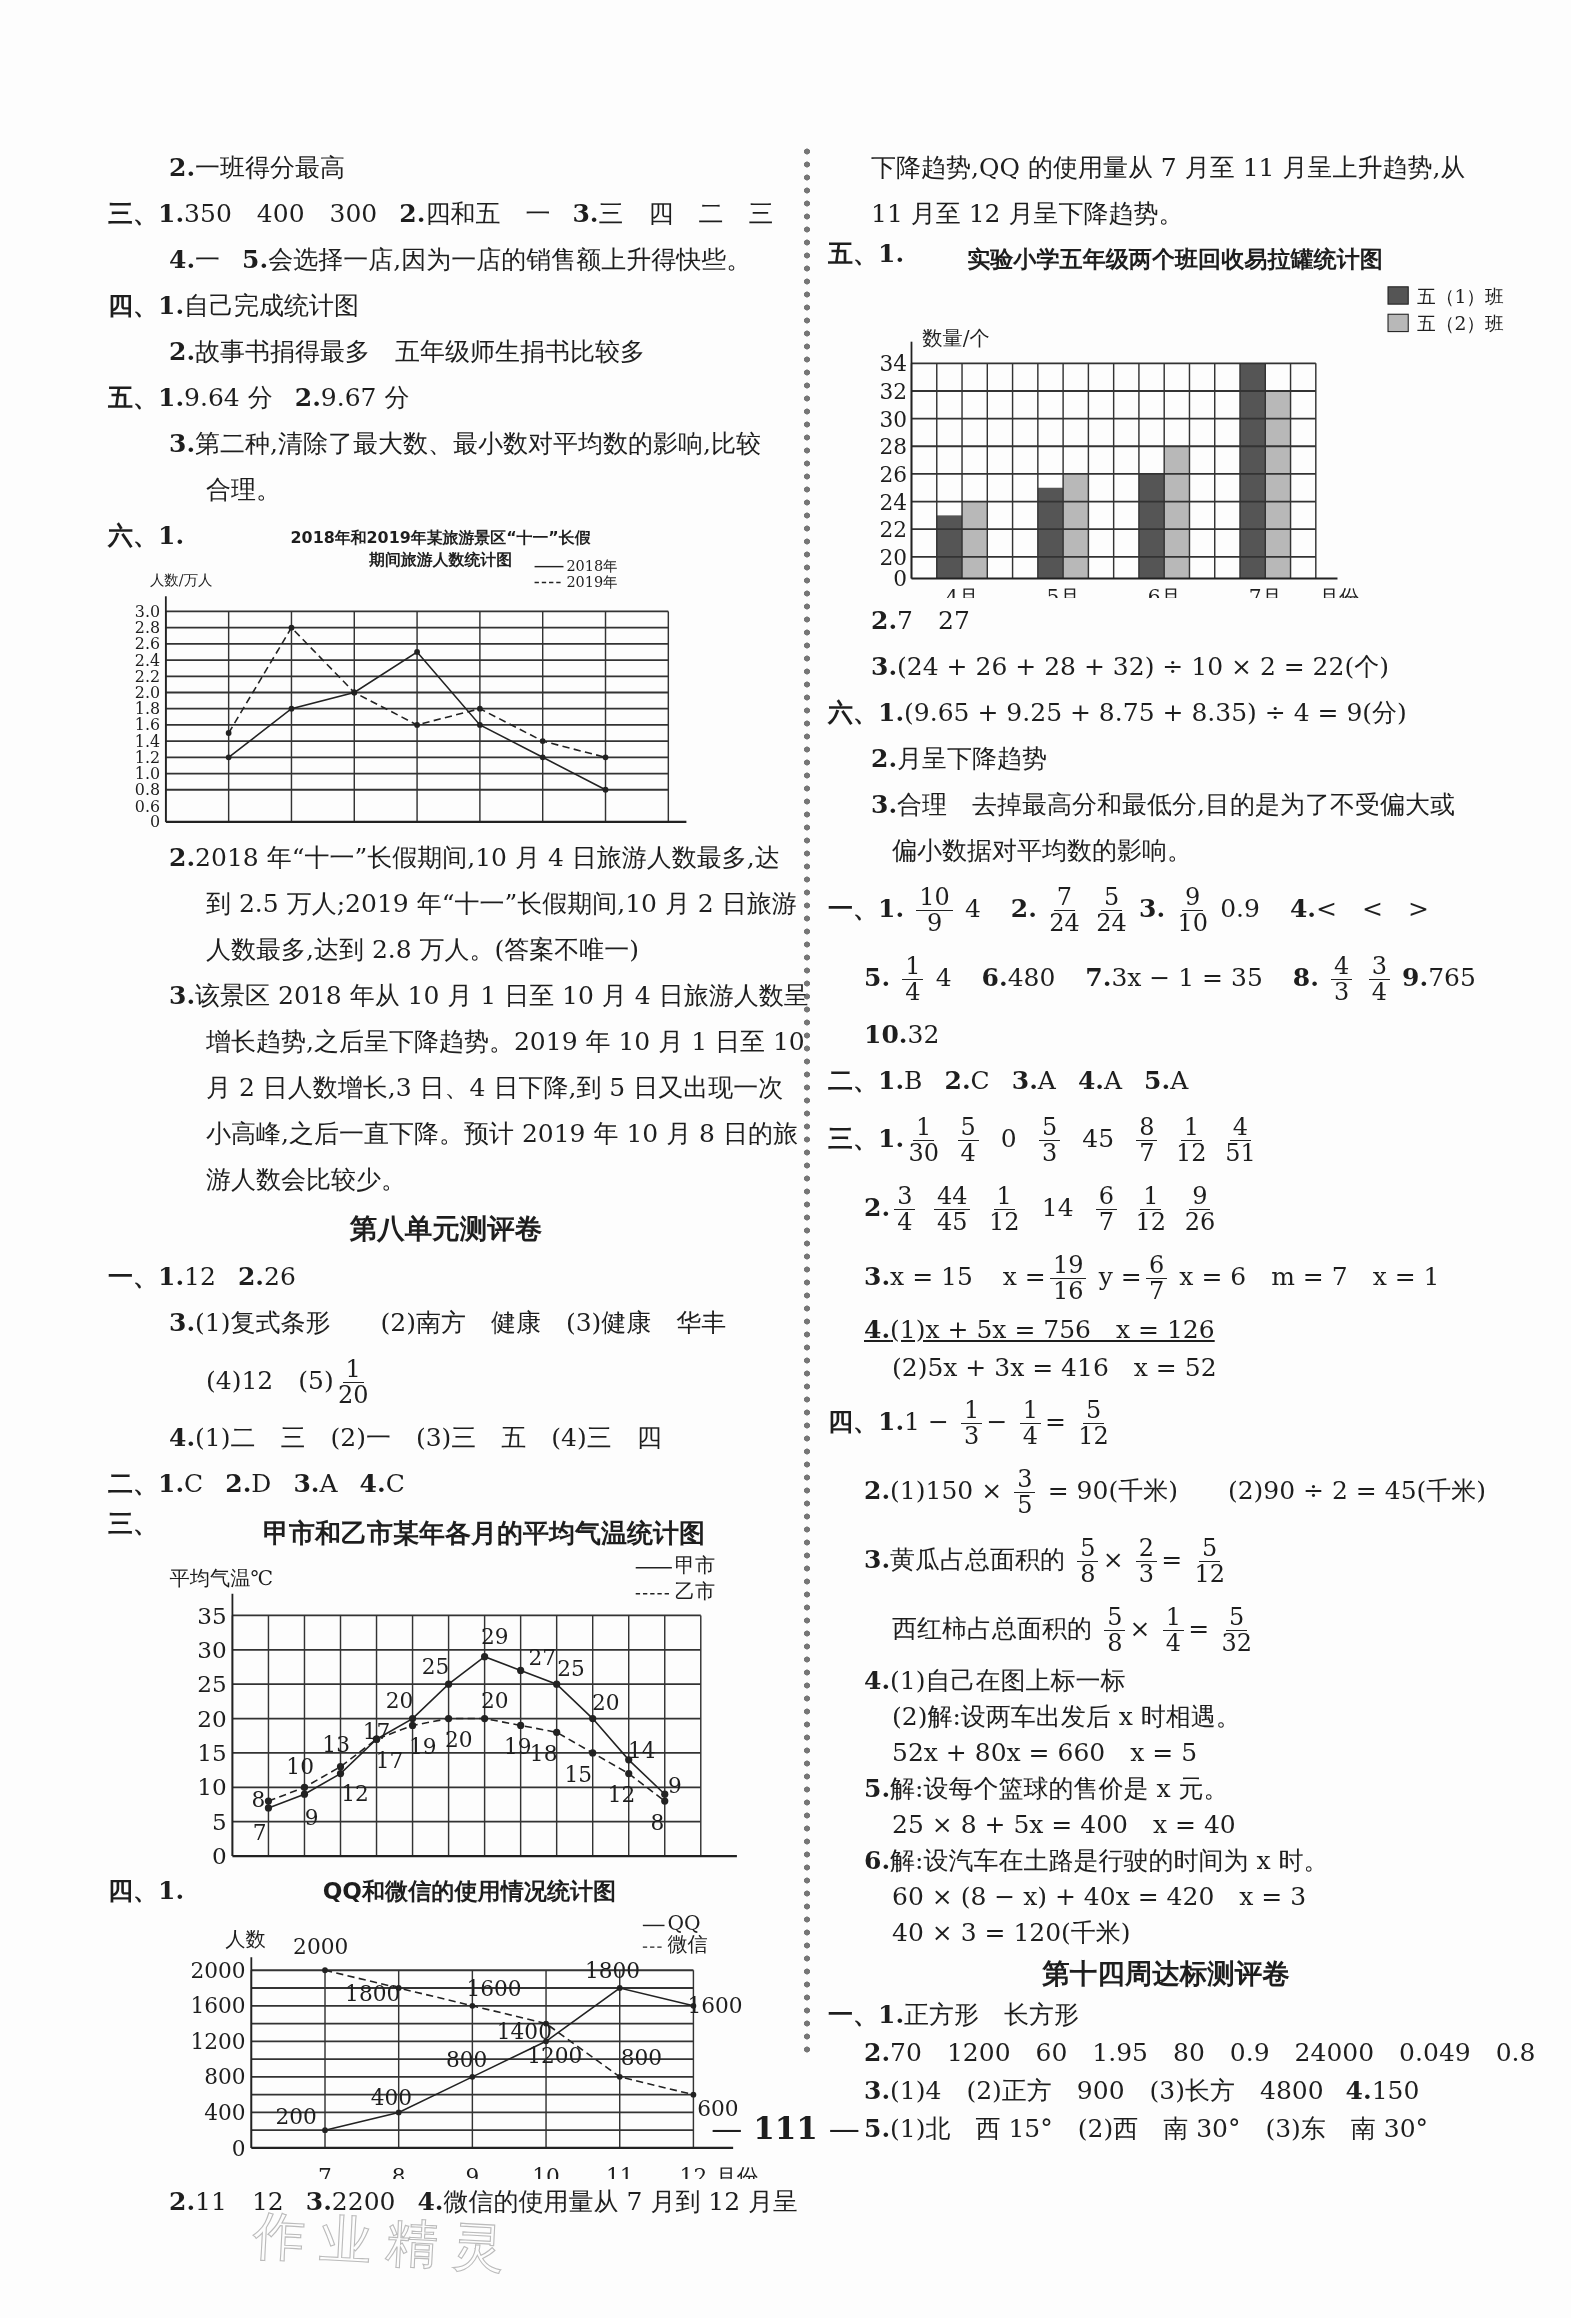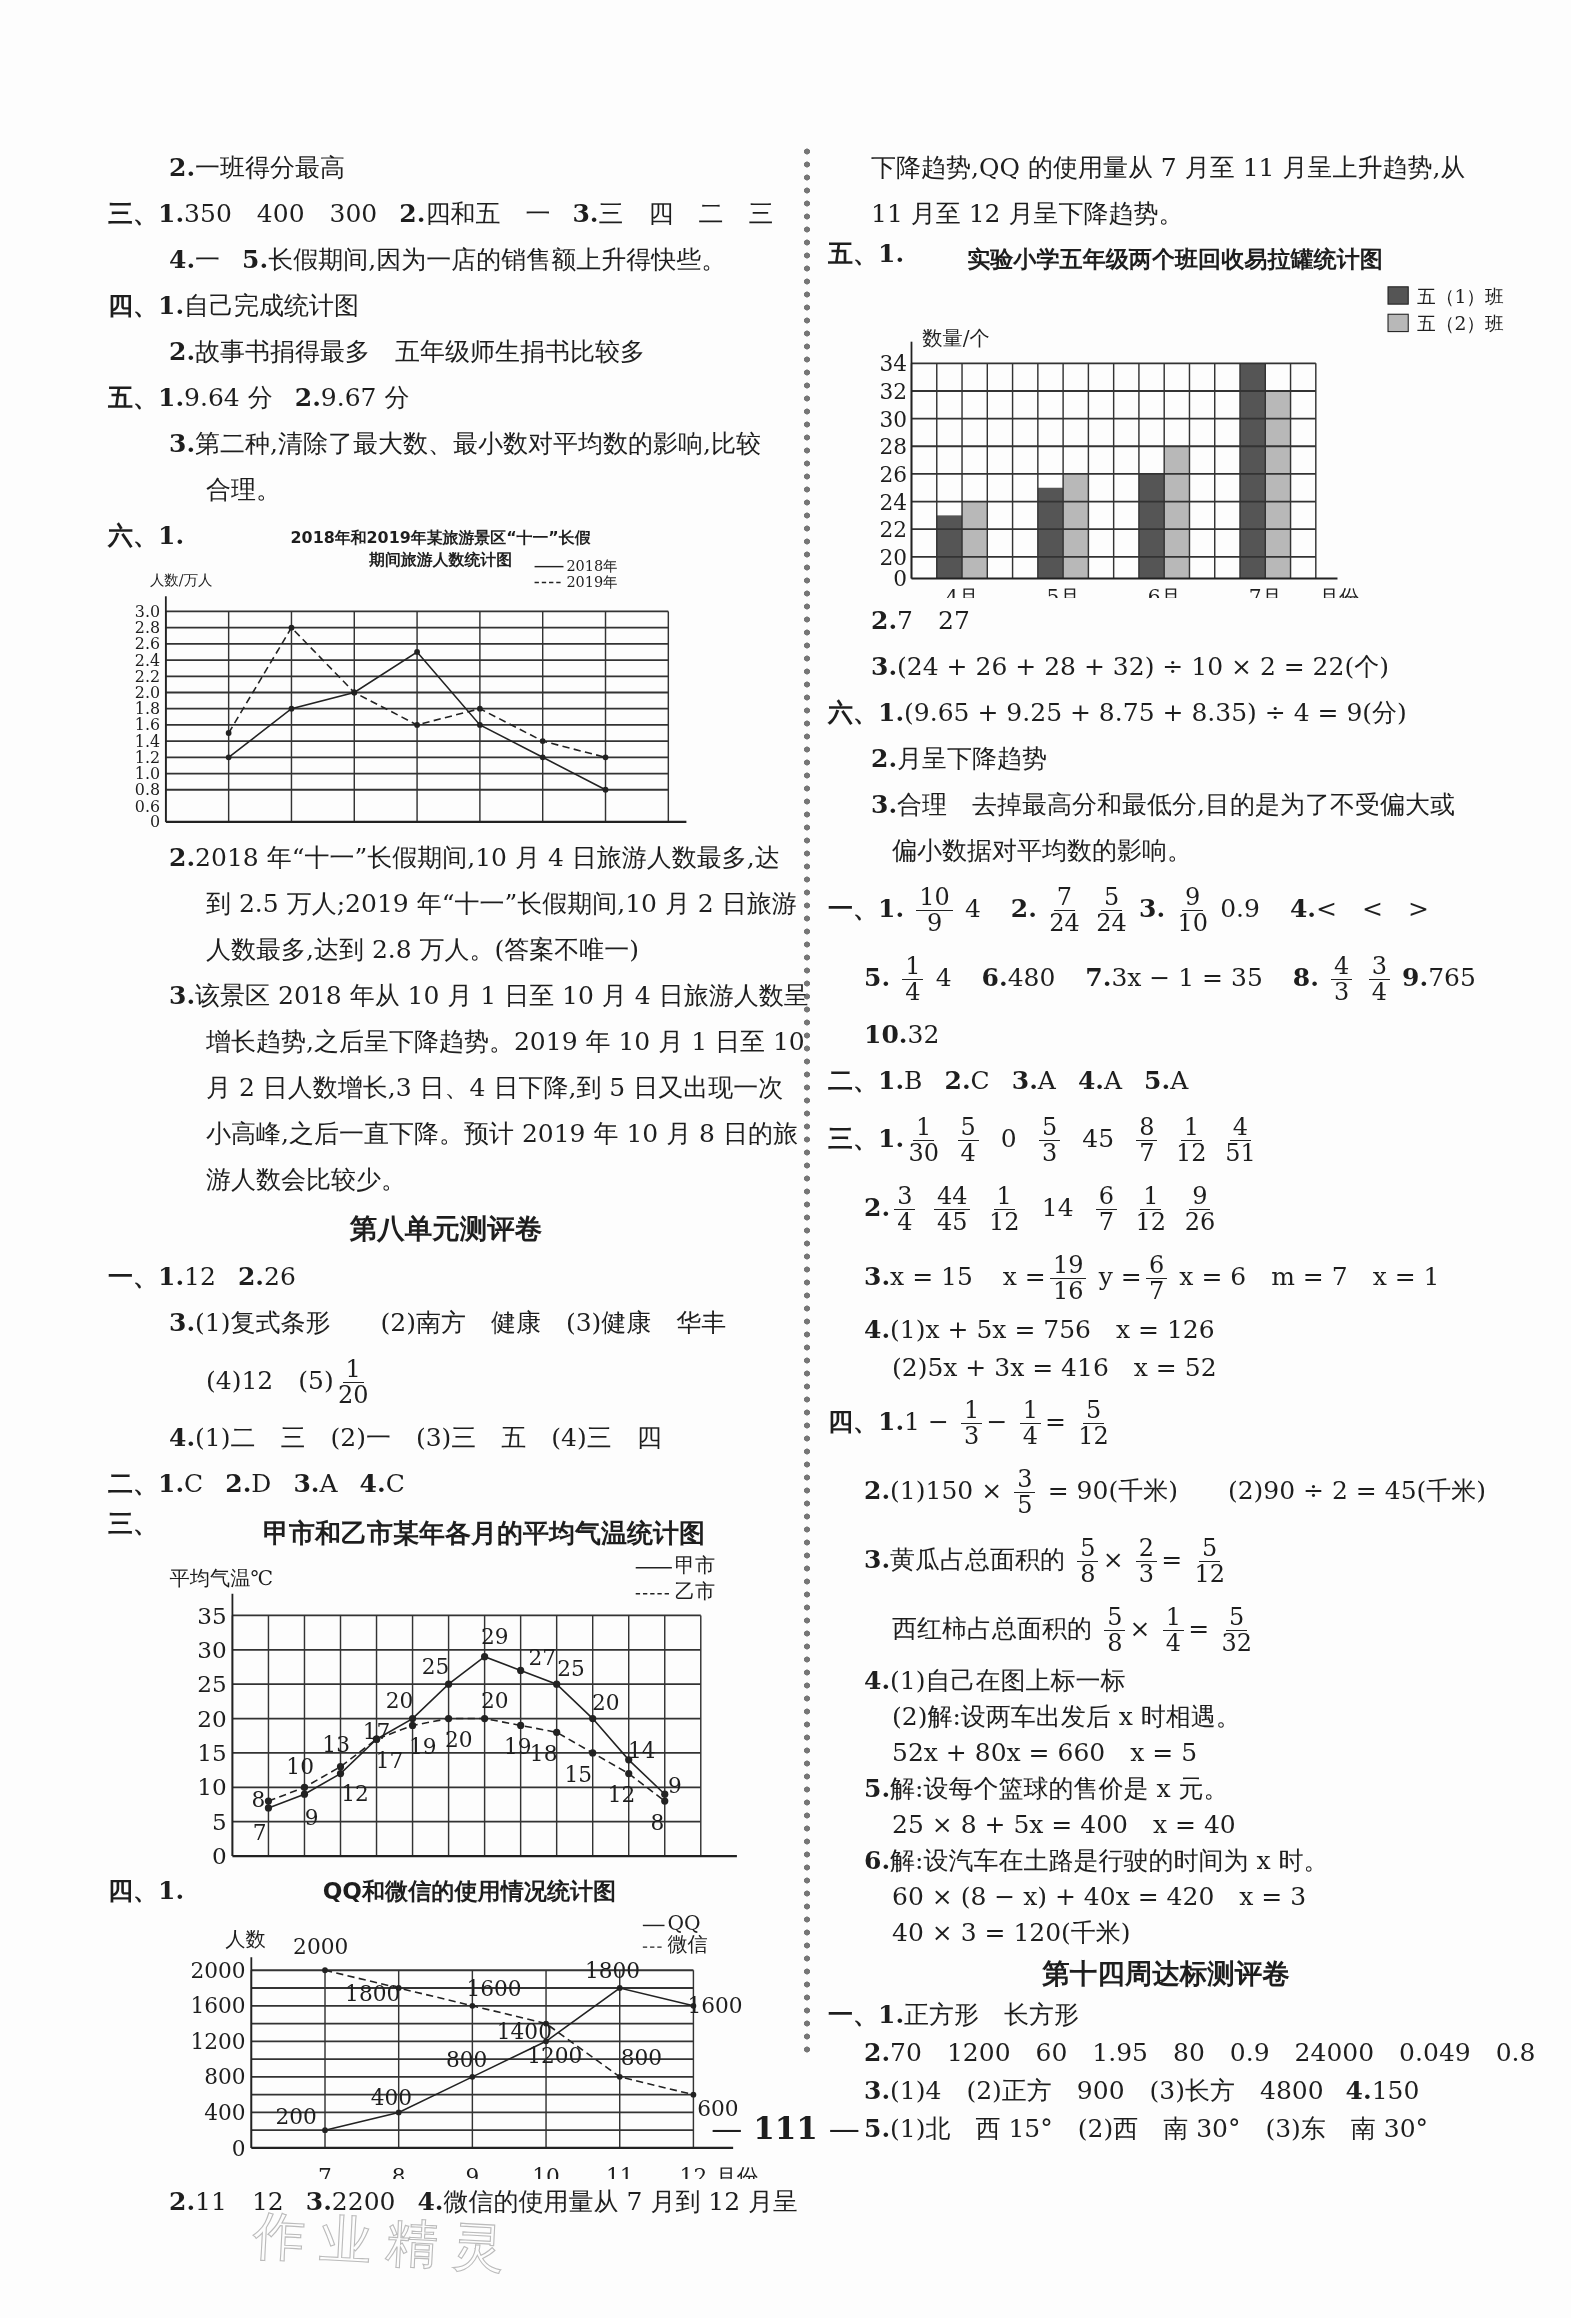--- a/index.html
+++ b/index.html
@@ -27,21 +27,21 @@
   svg text { font-family:"DejaVu Serif","Liberation Serif",serif; fill:#1e1e1e; }
   .chart-title { font-family:"DejaVu Sans","Liberation Sans",sans-serif; font-weight:bold; }
   .chartwrap { position:relative; }
 </style>
 </head>
 <body>
 
 <div class="col col-left">
   <div class="ln ind"><b class="n">2.</b><span>一班得分最高</span></div>
   <div class="ln"><span class="sec">三、</span><b class="n">1.</b><span>350　400　300</span><span class="sp"></span><b class="n">2.</b><span>四和五　一</span><span class="sp"></span><b class="n">3.</b><span>三　四　二　三</span></div>
-  <div class="ln ind"><b class="n">4.</b><span>一</span><span class="sp"></span><b class="n">5.</b><span>长假期间,因为一店的销售额上升得快些。</span></div>
+  <div class="ln ind"><b class="n">4.</b><span>一</span><span class="sp"></span><b class="n">5.</b><span>会选择一店,因为一店的销售额上升得快些。</span></div>
   <div class="ln"><span class="sec">四、</span><b class="n">1.</b><span>自己完成统计图</span></div>
   <div class="ln ind"><b class="n">2.</b><span>故事书捐得最多　五年级师生捐书比较多</span></div>
   <div class="ln"><span class="sec">五、</span><b class="n">1.</b><span>9.64 分</span><span class="sp"></span><b class="n">2.</b><span>9.67 分</span></div>
   <div class="ln ind"><b class="n">3.</b><span>第二种,清除了最大数、最小数对平均数的影响,比较</span></div>
   <div class="ln ind2"><span>合理。</span></div>
 
   <div class="chartwrap" style="height:322px;">
     <div class="ln" style="position:absolute;left:0;top:0;"><span class="sec">六、</span><b class="n">1.</b></div>
     <svg id="chart-tourism" width="676" height="322" style="position:absolute;left:0;top:0;" viewBox="0 0 935 445">
         <text x="460" y="42" font-size="22" text-anchor="middle" class="chart-title">2018年和2019年某旅游景区“十一”长假</text>
@@ -482,21 +482,21 @@
     <span>x =</span><span class="frac">
         <span class="num">19</span>
         <span>16</span>
       </span>
     <span>y =</span><span class="frac">
         <span class="num">6</span>
         <span>7</span>
       </span>
     <span>x = 6　m = 7　x = 1</span>
   </div>
-  <div class="ln" style="padding-left:36px;line-height:38px;"><b class="n">4.</b><span>(1)x + 5x = 756　x = 126</span></div>
+  <div class="ln" style="padding-left:36px;line-height:38px;text-decoration:underline;"><b class="n">4.</b><span>(1)x + 5x = 756　x = 126</span></div>
   <div class="ln" style="padding-left:64px;line-height:38px;"><span>(2)5x + 3x = 416　x = 52</span></div>
   <div class="ln tall">
     <span class="sec">四、</span><b class="n">1.</b><span>1 −</span>
     <span class="frac">
         <span class="num">1</span>
         <span>3</span>
       </span><span>−</span>
     <span class="frac">
         <span class="num">1</span>
         <span>4</span>

